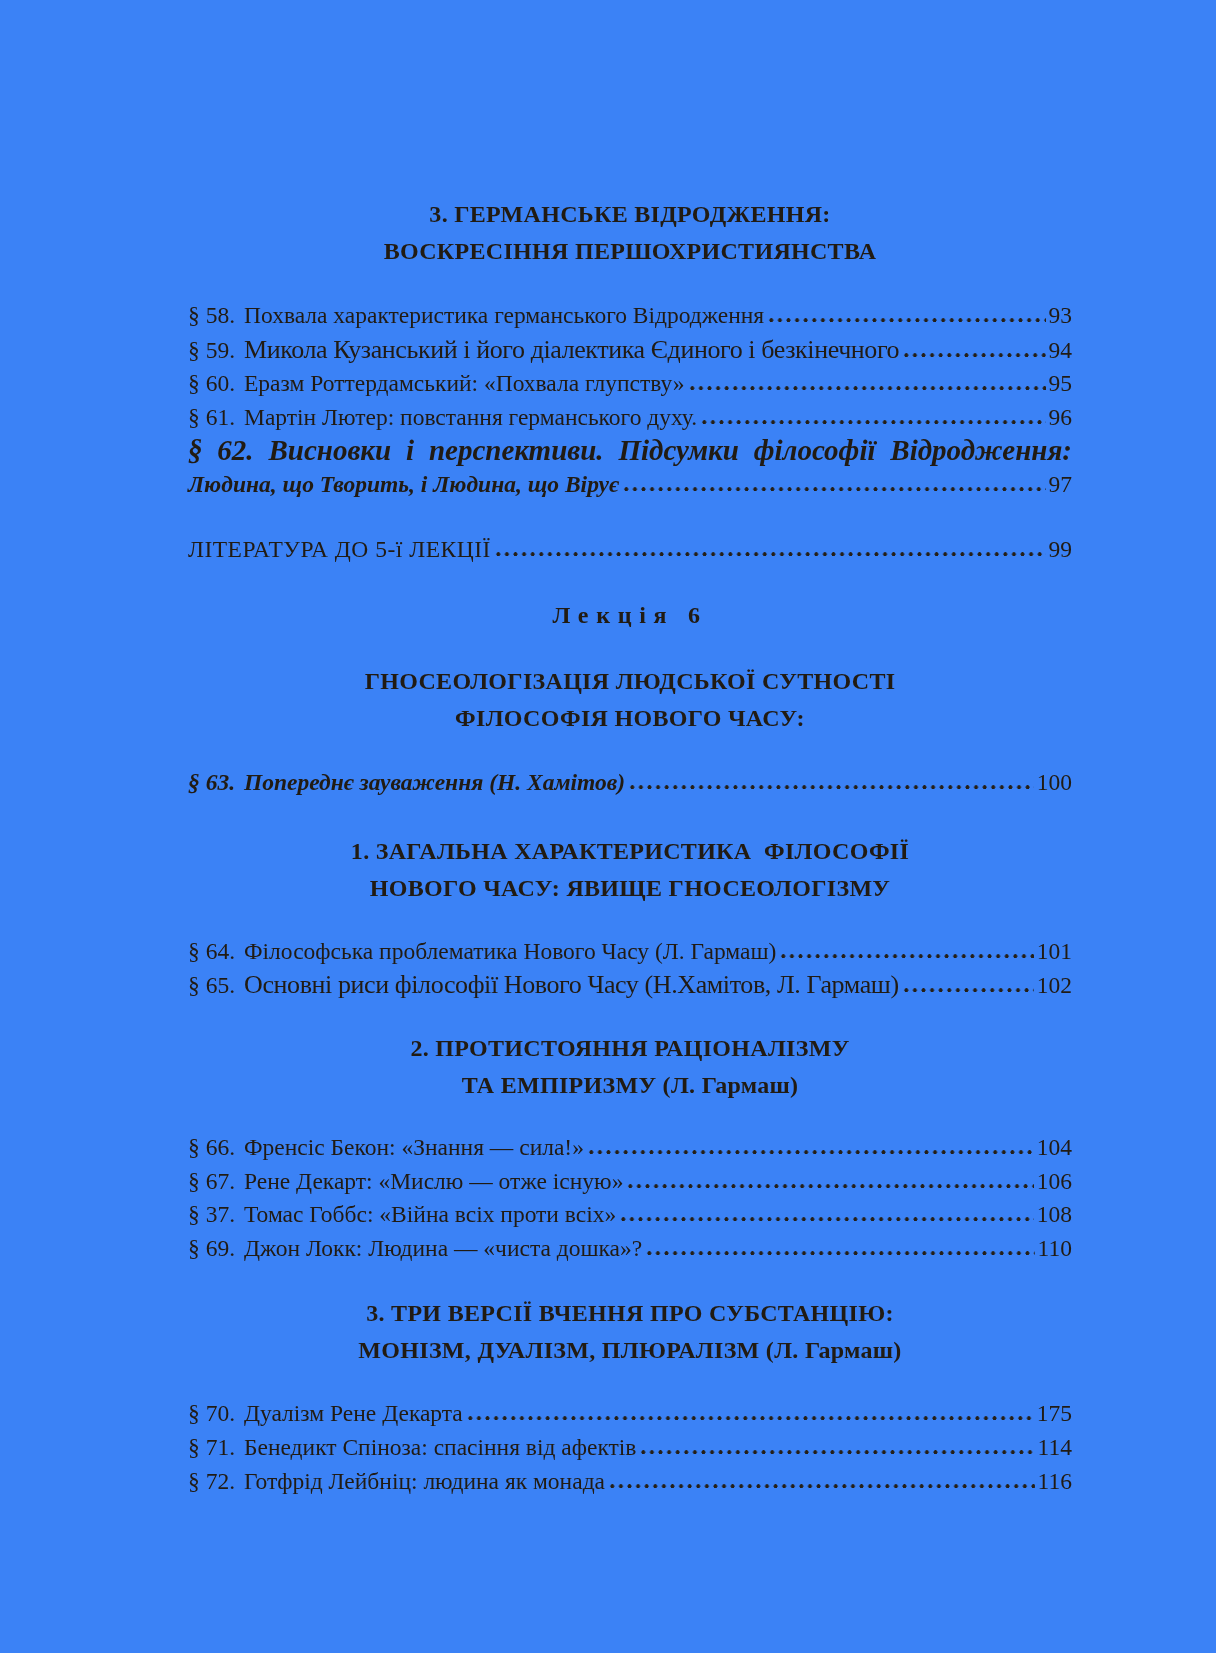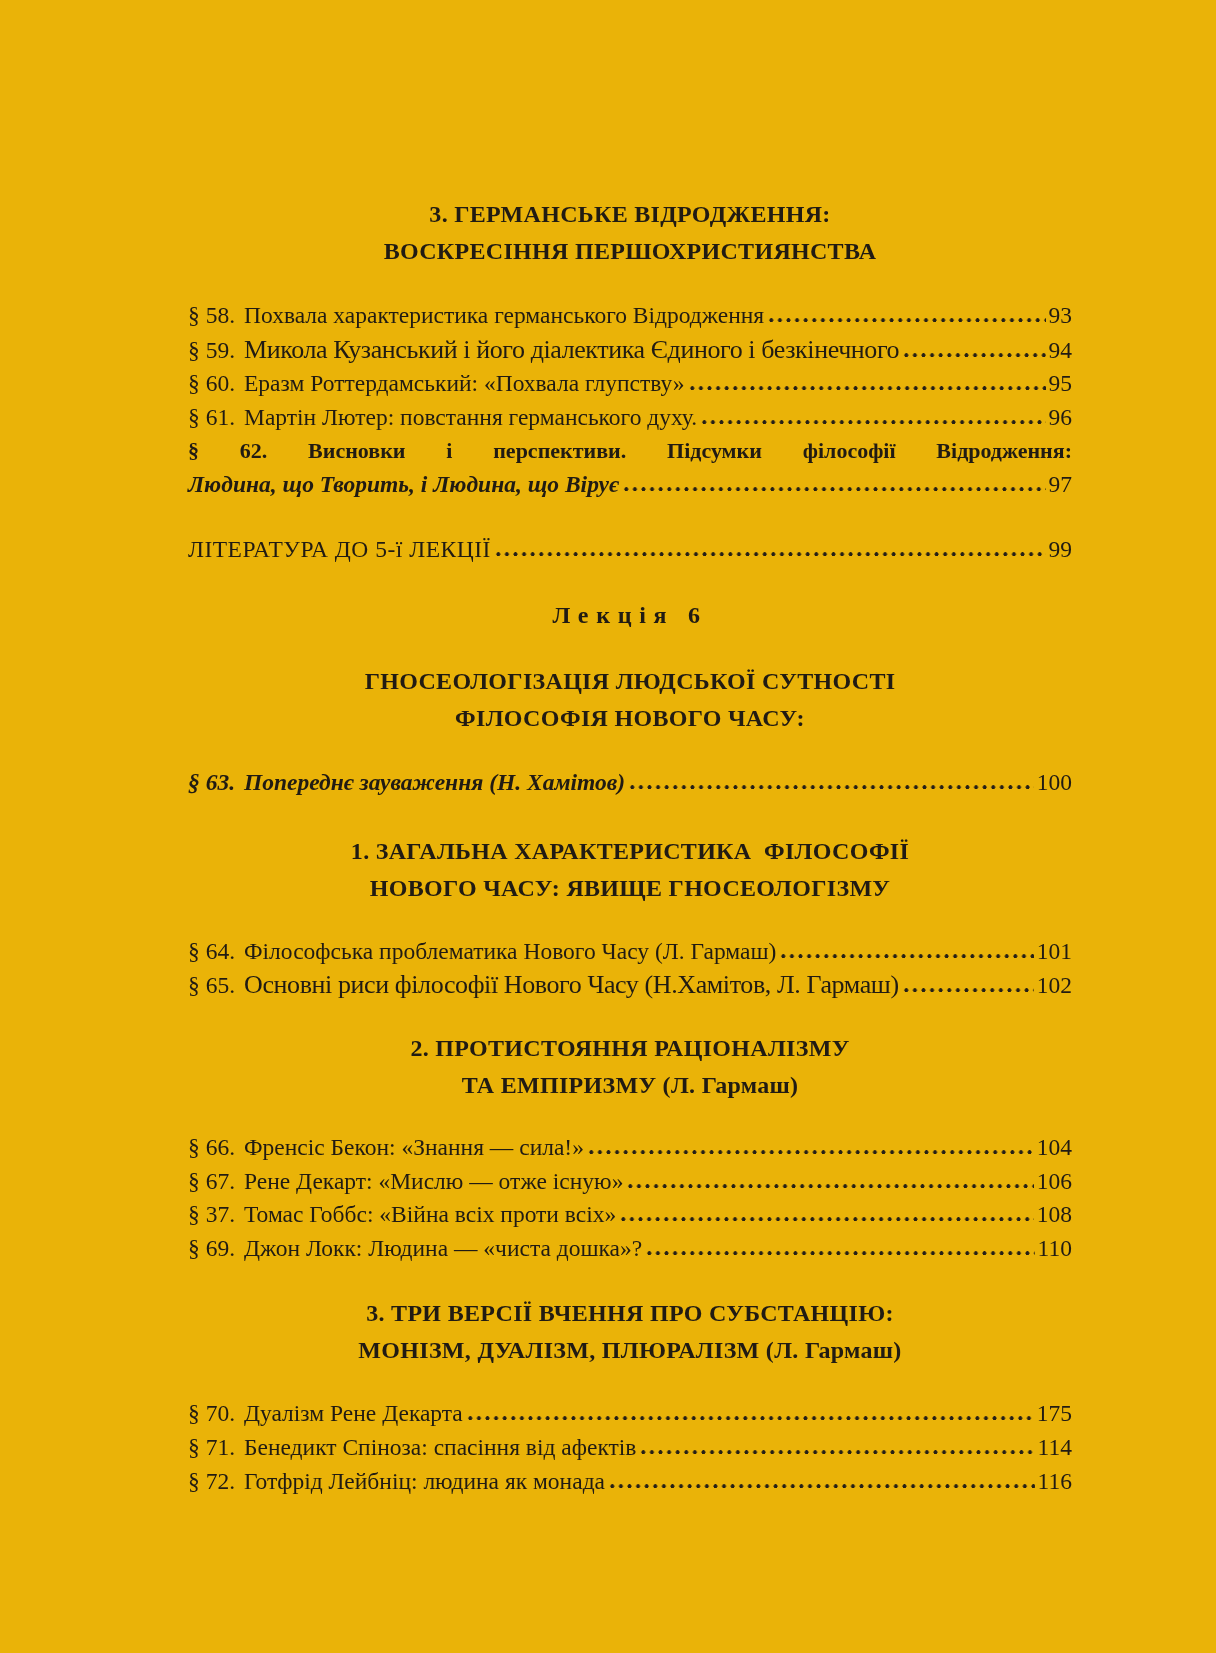--- a/index.html
+++ b/index.html
@@ -1,21 +1,21 @@
 <!DOCTYPE html>
 <html lang="uk"><head>
 <meta charset="utf-8">
 <style>
   * { box-sizing: border-box; }
   html, body { margin: 0; padding: 0; background: #ffffff; }
   .page {
     position: relative;
     width: 1216px;
     height: 1653px;
-    background: #eab308;
+    background: #3b82f6;
     color: #211b13;
     font-family: "Liberation Serif", "DejaVu Serif", serif;
     overflow: hidden;
   }
   .content {
     position: absolute;
     left: 188px;
     top: 196px;
     width: 884px;
   }
@@ -41,23 +41,24 @@
     height: 5px;
     margin: 0 3px;
     background-image: radial-gradient(circle at 4.3px 2.2px, #251f17 1.75px, rgba(37,31,23,0) 2.2px);
     background-size: 8.6px 5px;
     background-repeat: repeat-x;
     background-position: left bottom;
   }
   .pg { white-space: nowrap; }
   .bi > .marker, .bi > .title { font-weight: 700; font-style: italic; }
   .jline {
-    font-size: 22px;
+    font-size: 29px;
     line-height: 33.6px;
     font-weight: 700;
+    font-style: italic;
     text-align: justify;
     text-align-last: justify;
   }
   .entries-a  { margin-top: 29px; }
   .lit        { margin-top: 31px; }
   .lit .title { letter-spacing: 0.5px; }
   .lecture-label {
     margin-top: 32px;
     text-align: center;
     font-size: 24px;

